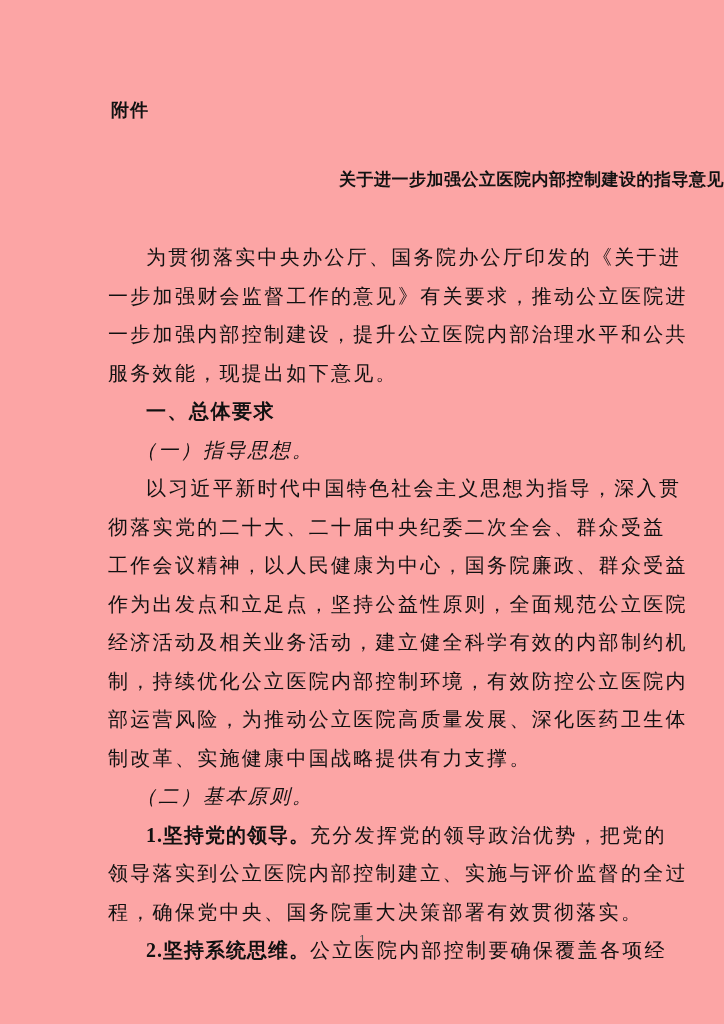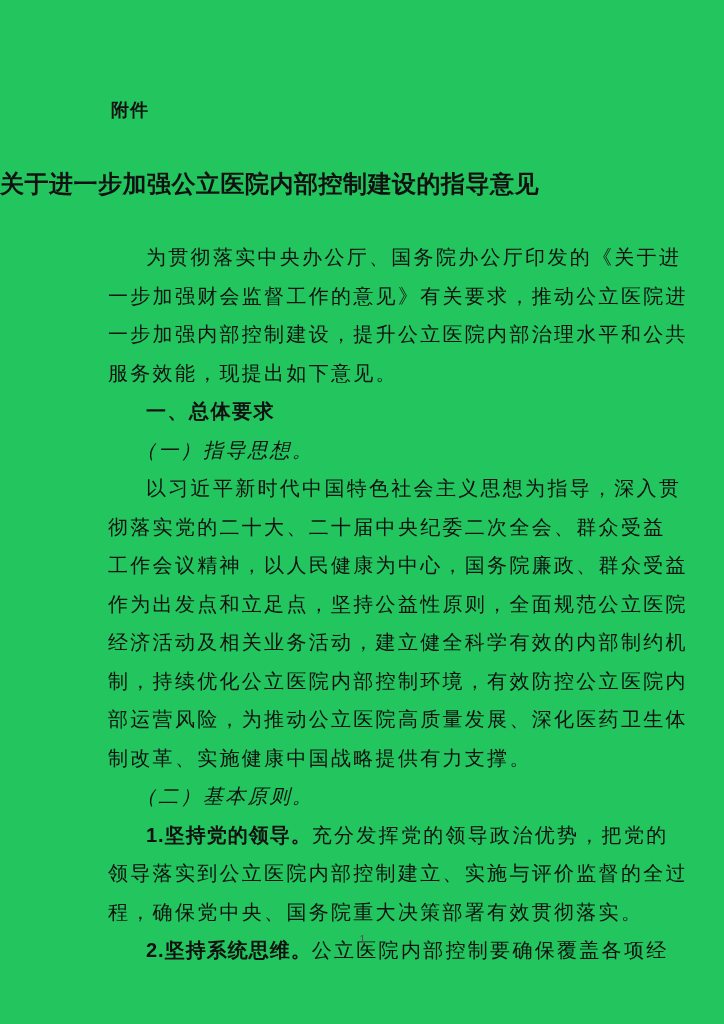--- a/index.html
+++ b/index.html
@@ -1,24 +1,24 @@
 <!DOCTYPE html>
 <html><head>
   <meta charset="utf-8">
   <style>
     html, body { margin: 0; padding: 0; background: #ffffff; }
     body { width: 724px; height: 1024px; position: relative; overflow: hidden; color: #111; }
-    .page { position: absolute; left: 0; top: 0; width: 724px; height: 1024px; background: #22c55e; }
+    .page { position: absolute; left: 0; top: 0; width: 724px; height: 1024px; background: #fca5a5; }
     .attach { position: absolute; left: 111px; top: 98px; font-family: "DejaVu Sans", sans-serif; font-weight: bold; font-size: 18px; letter-spacing: 1px; }
-    .title { position: absolute; left: 0; width: 724px; top: 168px; text-align: left; font-family: "DejaVu Serif", serif; font-weight: bold; font-size: 24px; letter-spacing: 0.5px; }
+    .title { position: absolute; left: 0; width: 724px; top: 168px; text-align: right; font-family: "DejaVu Serif", serif; font-weight: bold; font-size: 17px; letter-spacing: 0.5px; }
     .body-text { position: absolute; left: 108px; width: 500px; font-family: "DejaVu Serif", serif; font-size: 20px; letter-spacing: 2.3px; line-height: 38.5px; text-align: justify; }
     .line { display: block; white-space: nowrap; height: 38.5px; }
     .indent { padding-left: 38px; }
     .h1 { font-family: "DejaVu Sans", sans-serif; font-weight: bold; letter-spacing: 1.5px; }
-    .bold { font-family: Liberation Sans, sans-serif; font-weight: bold; letter-spacing: 1px; }
+    .bold { font-family: Liberation Serif, serif; font-weight: bold; letter-spacing: 1px; }
     .page-num { position: absolute; left: 359px; top: 933px; font-family: "DejaVu Serif", serif; font-size: 11px; color: #555; }
   </style>
 </head>
 <body>
 
 <div class="page">
   <div class="attach">附件</div>
   <div class="title">关于进一步加强公立医院内部控制建设的指导意见</div>
 
   <div class="body-text" style="top:238px;">

